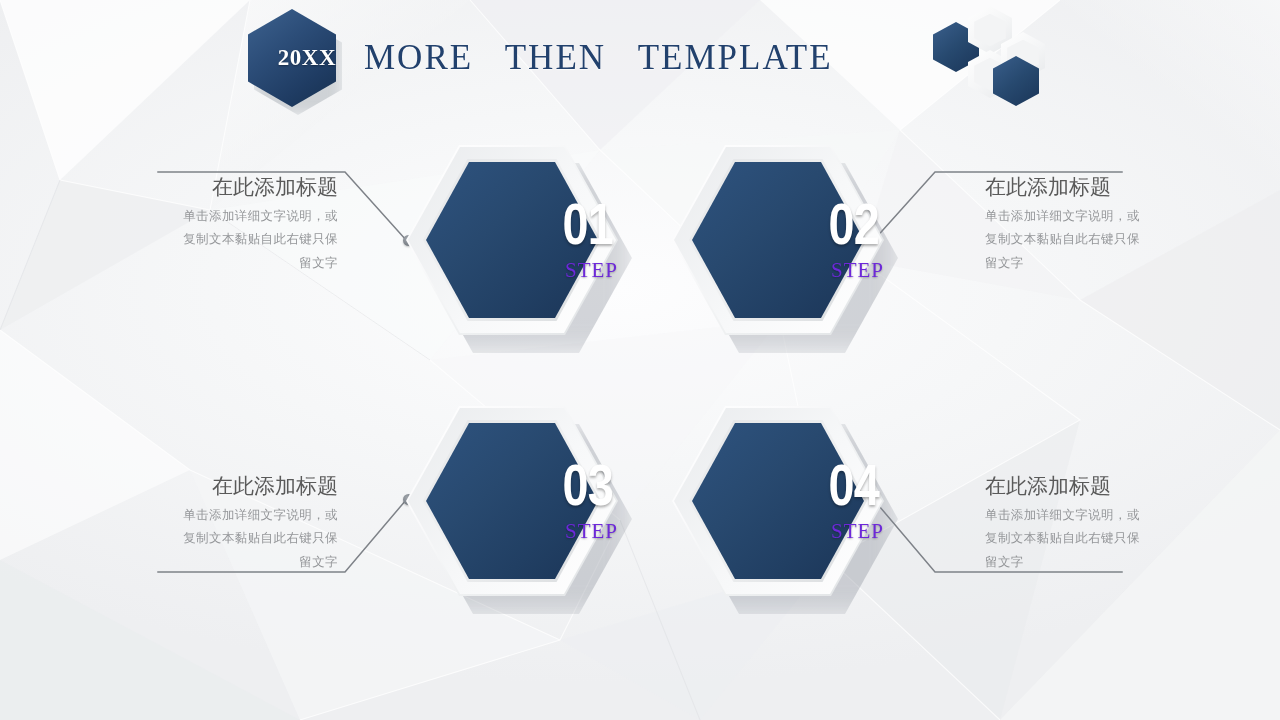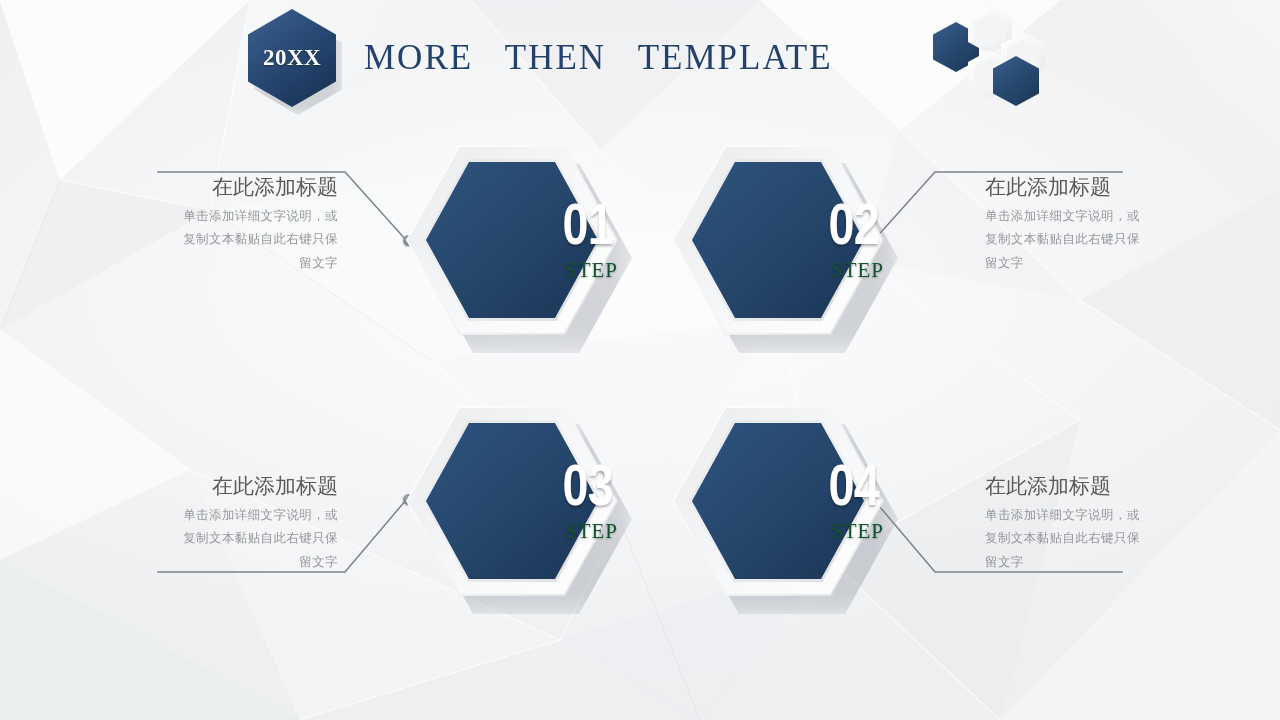--- a/index.html
+++ b/index.html
@@ -37,21 +37,21 @@
     display: flex;
     align-items: center;
   }
   .year-hex {
     position: relative;
     width: 88px;
     height: 98px;
     flex: 0 0 auto;
     display: flex;
     align-items: center;
-    justify-content: center;
+    justify-content: flex-end;
   }
   .year-hex .shape {
     position: absolute;
     inset: 0;
     clip-path: polygon(50% 0%, 100% 26%, 100% 74%, 50% 100%, 0% 74%, 0% 26%);
     background: linear-gradient(142deg, #3d628f 0%, #2c4d78 38%, #1f3c63 72%, #16304f 100%);
   }
   .year-hex .shadow {
     position: absolute;
     left: 6px; top: 8px; right: -6px; bottom: -8px;
@@ -160,21 +160,21 @@
     font-family: "Liberation Sans Narrow", "Liberation Sans", sans-serif;
     font-weight: bold;
     font-size: 57px;
     line-height: 0.95;
     letter-spacing: -1px;
     transform: scaleX(0.82);
     text-shadow: 0 2px 3px rgba(0,0,0,0.30);
   }
   .step .word {
     margin-top: 6px;
-    color: #14532d;
+    color: #6d28d9;
     font-family: "Liberation Serif", "DejaVu Serif", serif;
     font-size: 21px;
     letter-spacing: 1px;
     text-shadow: 0 1px 2px rgba(0,0,0,0.28);
   }
 
   
   .conn { position: absolute; }
   .dot {
     position: absolute;

